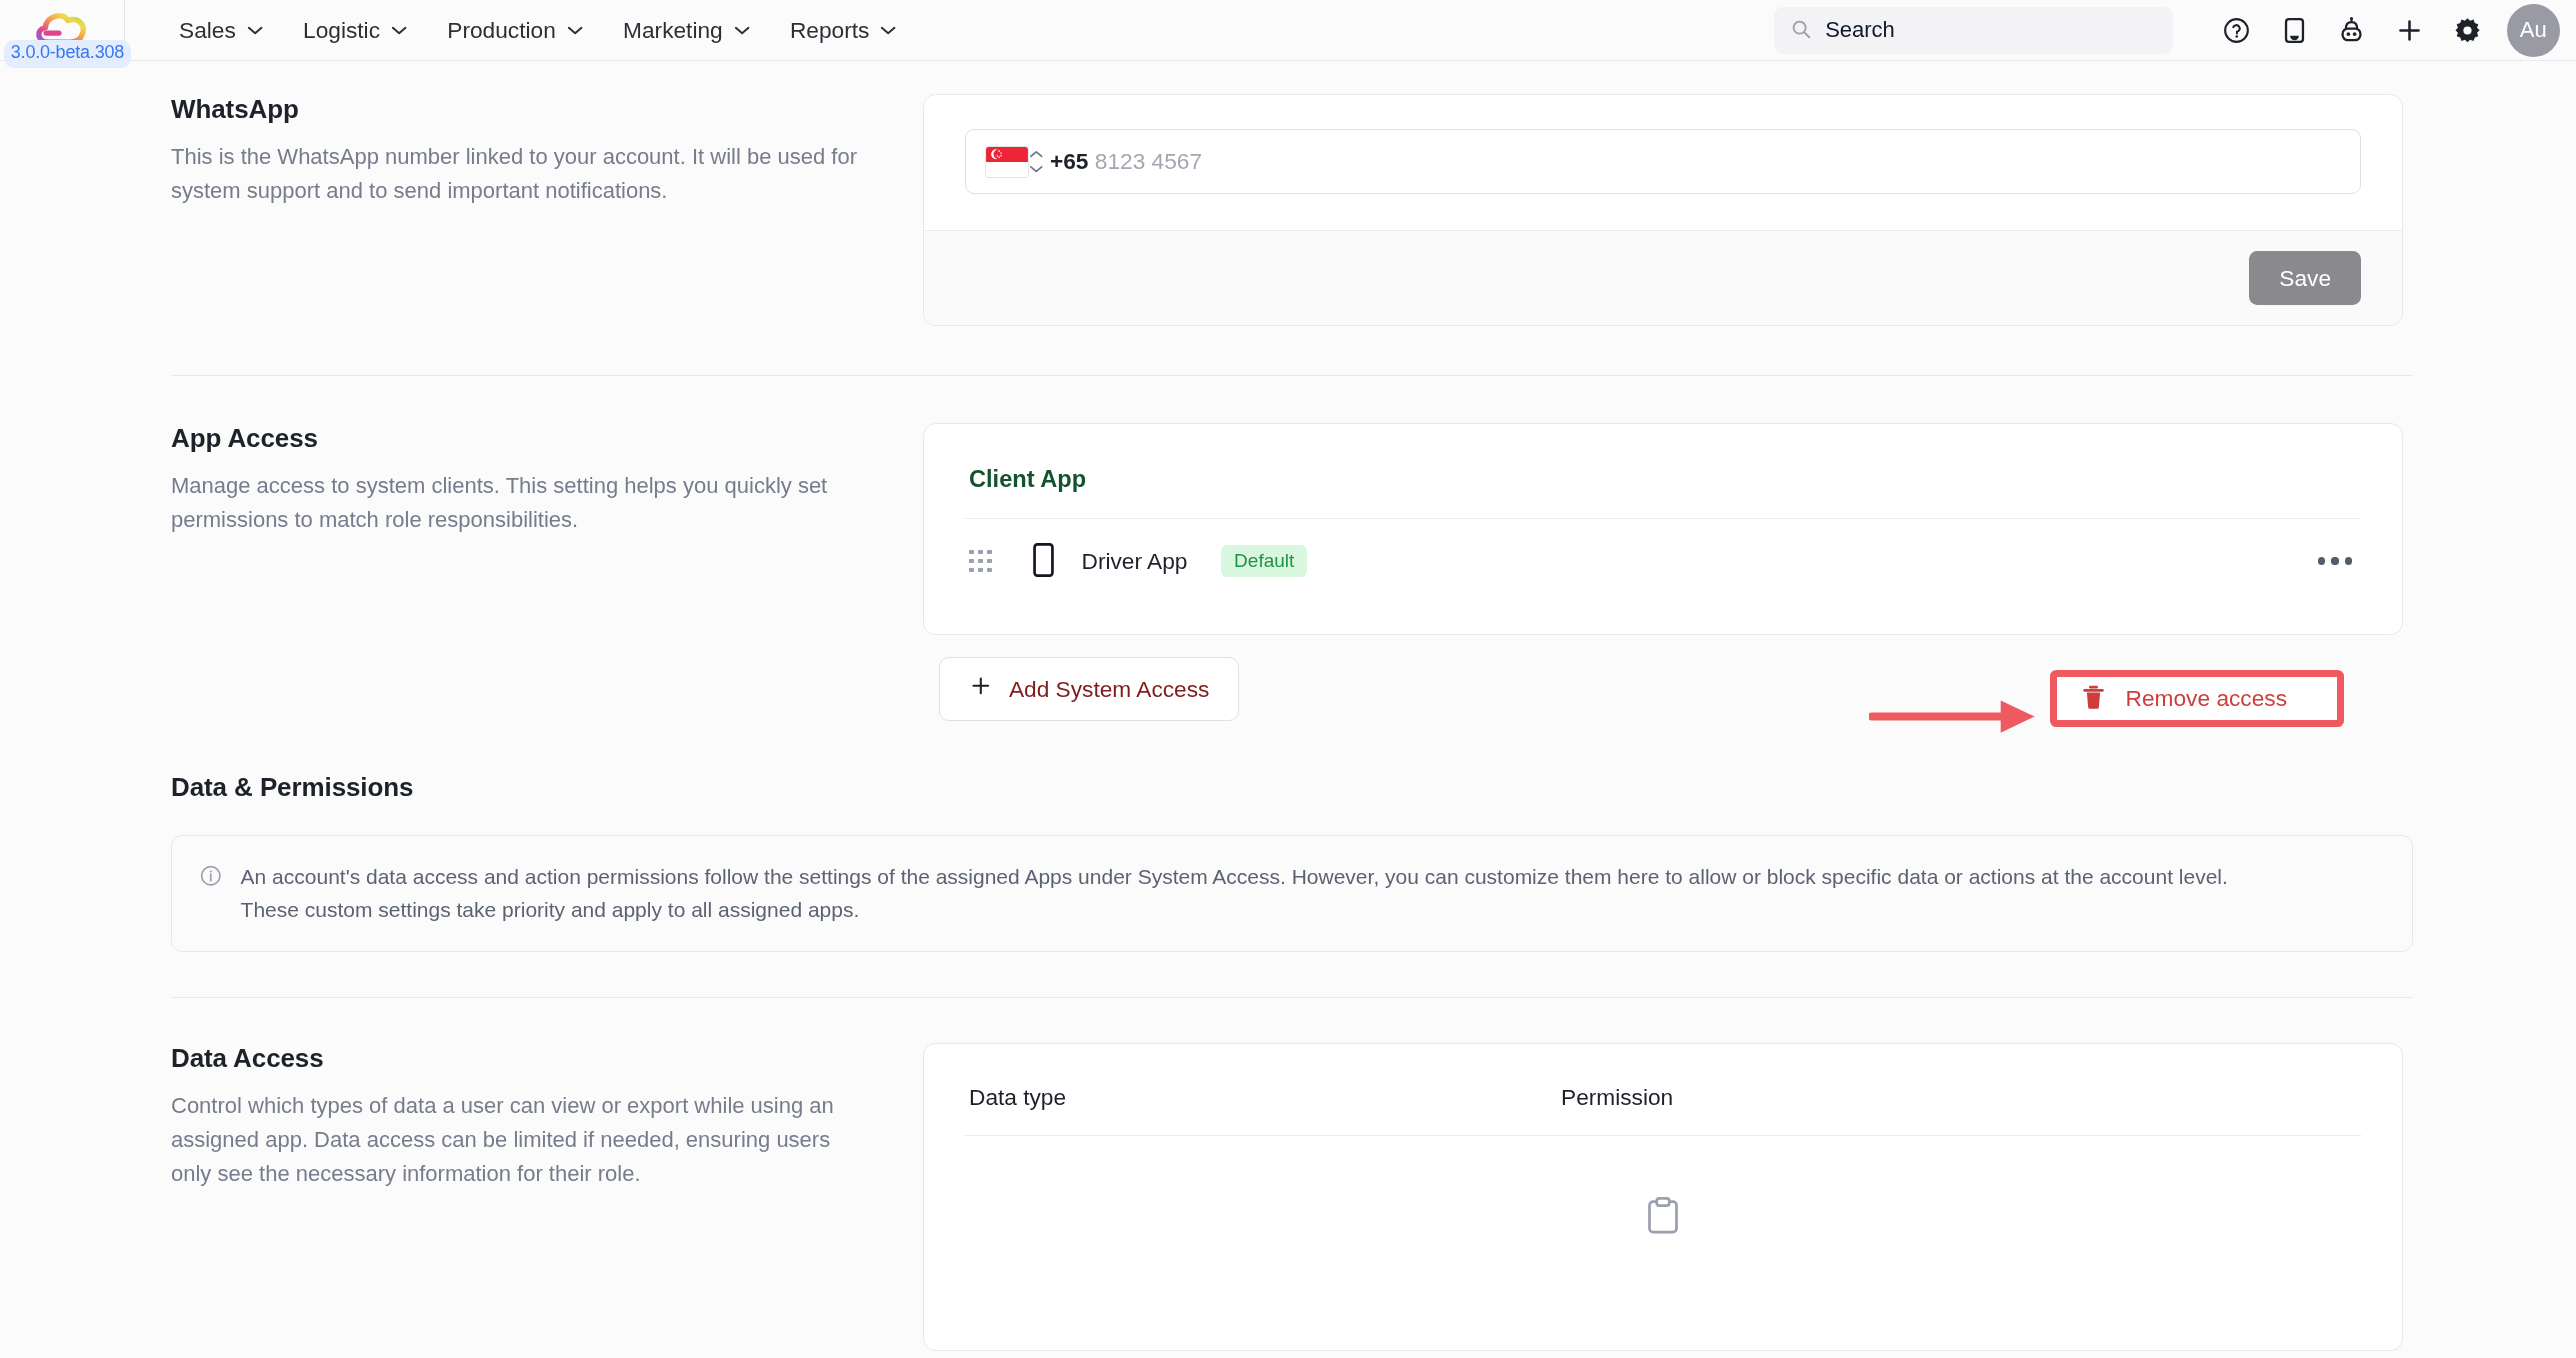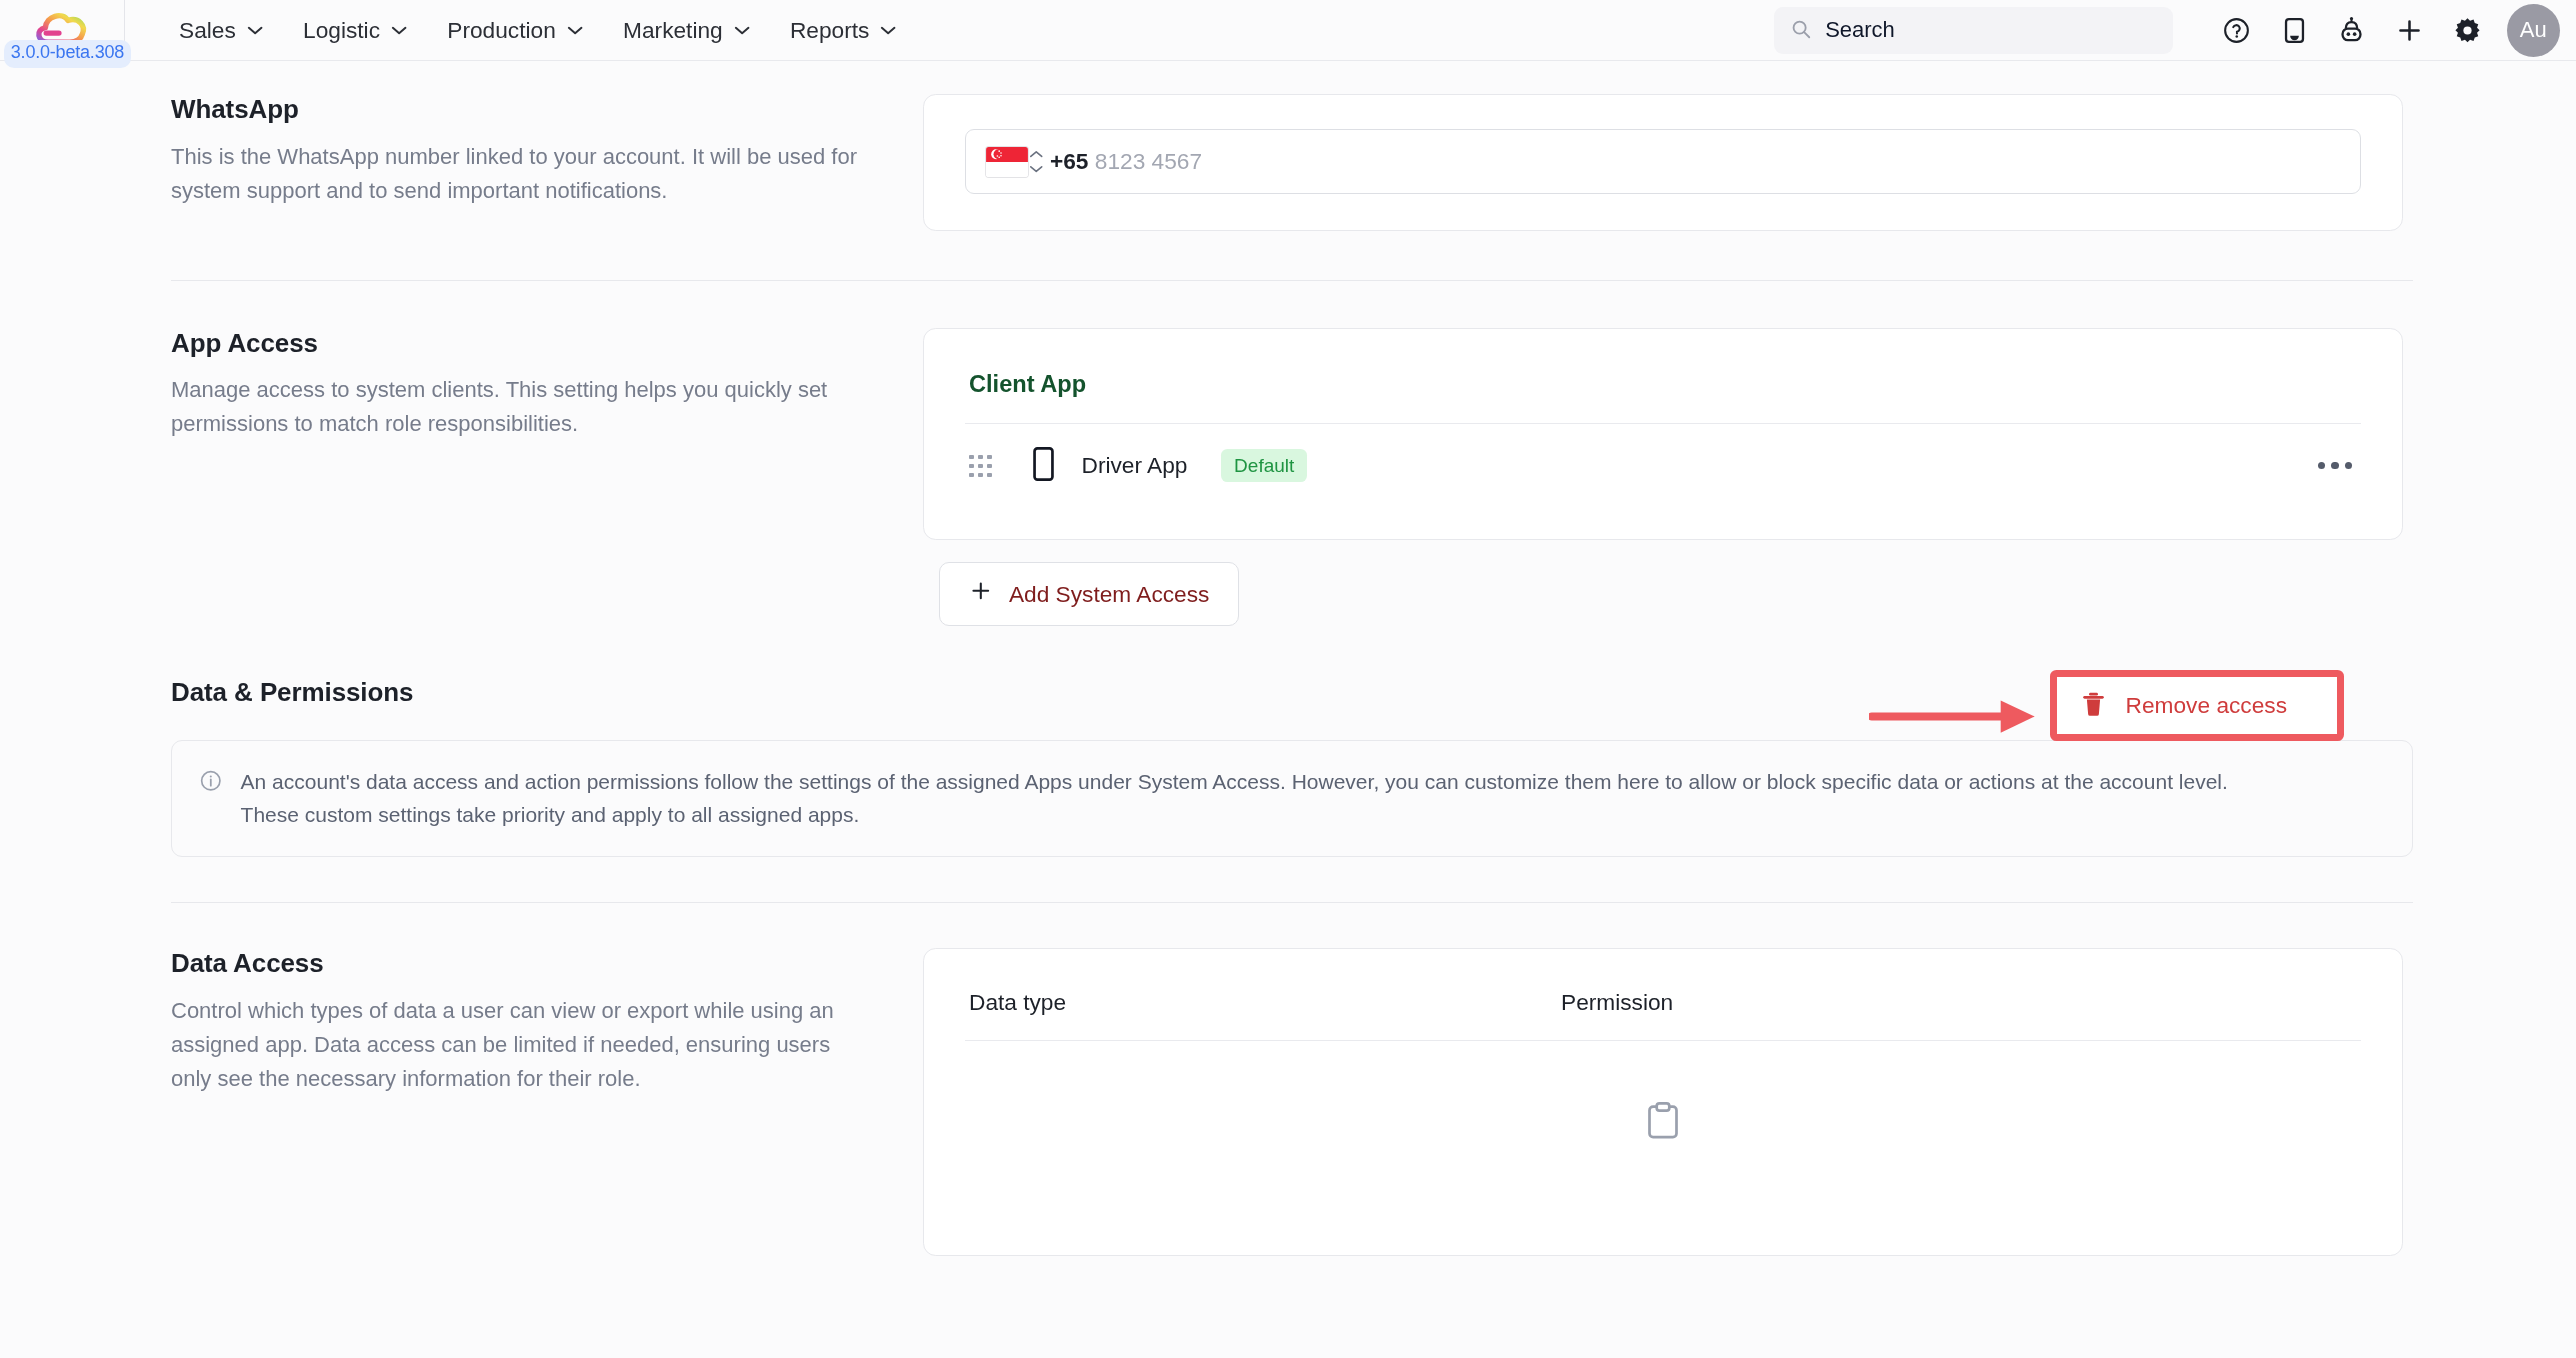--- a/index.html
+++ b/index.html
@@ -201,21 +201,21 @@
     font-size: 22.7px; font-weight: normal; color: #1d2129;
   }
   .tbl-col-1 { width: 592px; }
   .tbl-rule { height: 0.9px; background: #e9eaee; margin: 0 41px; }
   .tbl-empty { display: flex; align-items: center; justify-content: center; height: 163px; }
 
   
   .anno-box {
     position: absolute;
     left: 2050px; top: 609px;
-    width: 294px; height: 71px;
+    width: 294px; height: 57px;
     border: 7.2px solid #ee5a5f;
     border-radius: 6.3px;
     background: #fff;
     display: flex; align-items: center;
     padding-left: 23.6px; gap: 20px;
     cursor: pointer;
   }
   .anno-label { font-size: 22.7px; color: #cf3c3c; }
   .anno-arrow { position: absolute; left: 1869px; top: 634px; }
 </style>
@@ -371,20 +371,23 @@
                 <path d="M2 7 L8 2 L14 7" fill="none" stroke="#6b7280" stroke-width="1.8" stroke-linecap="round" stroke-linejoin="round"></path>
               </svg>
             <svg width="14.5" height="8.2" viewBox="0 0 16 9">
                 <path d="M2 2 L8 7 L14 2" fill="none" stroke="#6b7280" stroke-width="1.8" stroke-linecap="round" stroke-linejoin="round"></path>
               </svg>
           </span>
           <span class="dial-code">+65</span>
           <span class="phone-ph">8123 4567</span>
         </div>
       </div>
+      <div class="card-footer">
+        <button class="btn-save">Save</button>
+      </div>
     </div>
   </div>
 
   <div class="divider"></div>
 
   <div class="section" style="padding-top:47px;">
     <div class="sec-left">
       <div class="sec-title">App Access</div>
       <div class="sec-desc">Manage access to system clients. This setting helps you quickly set permissions to match role responsibilities.</div>
     </div>

